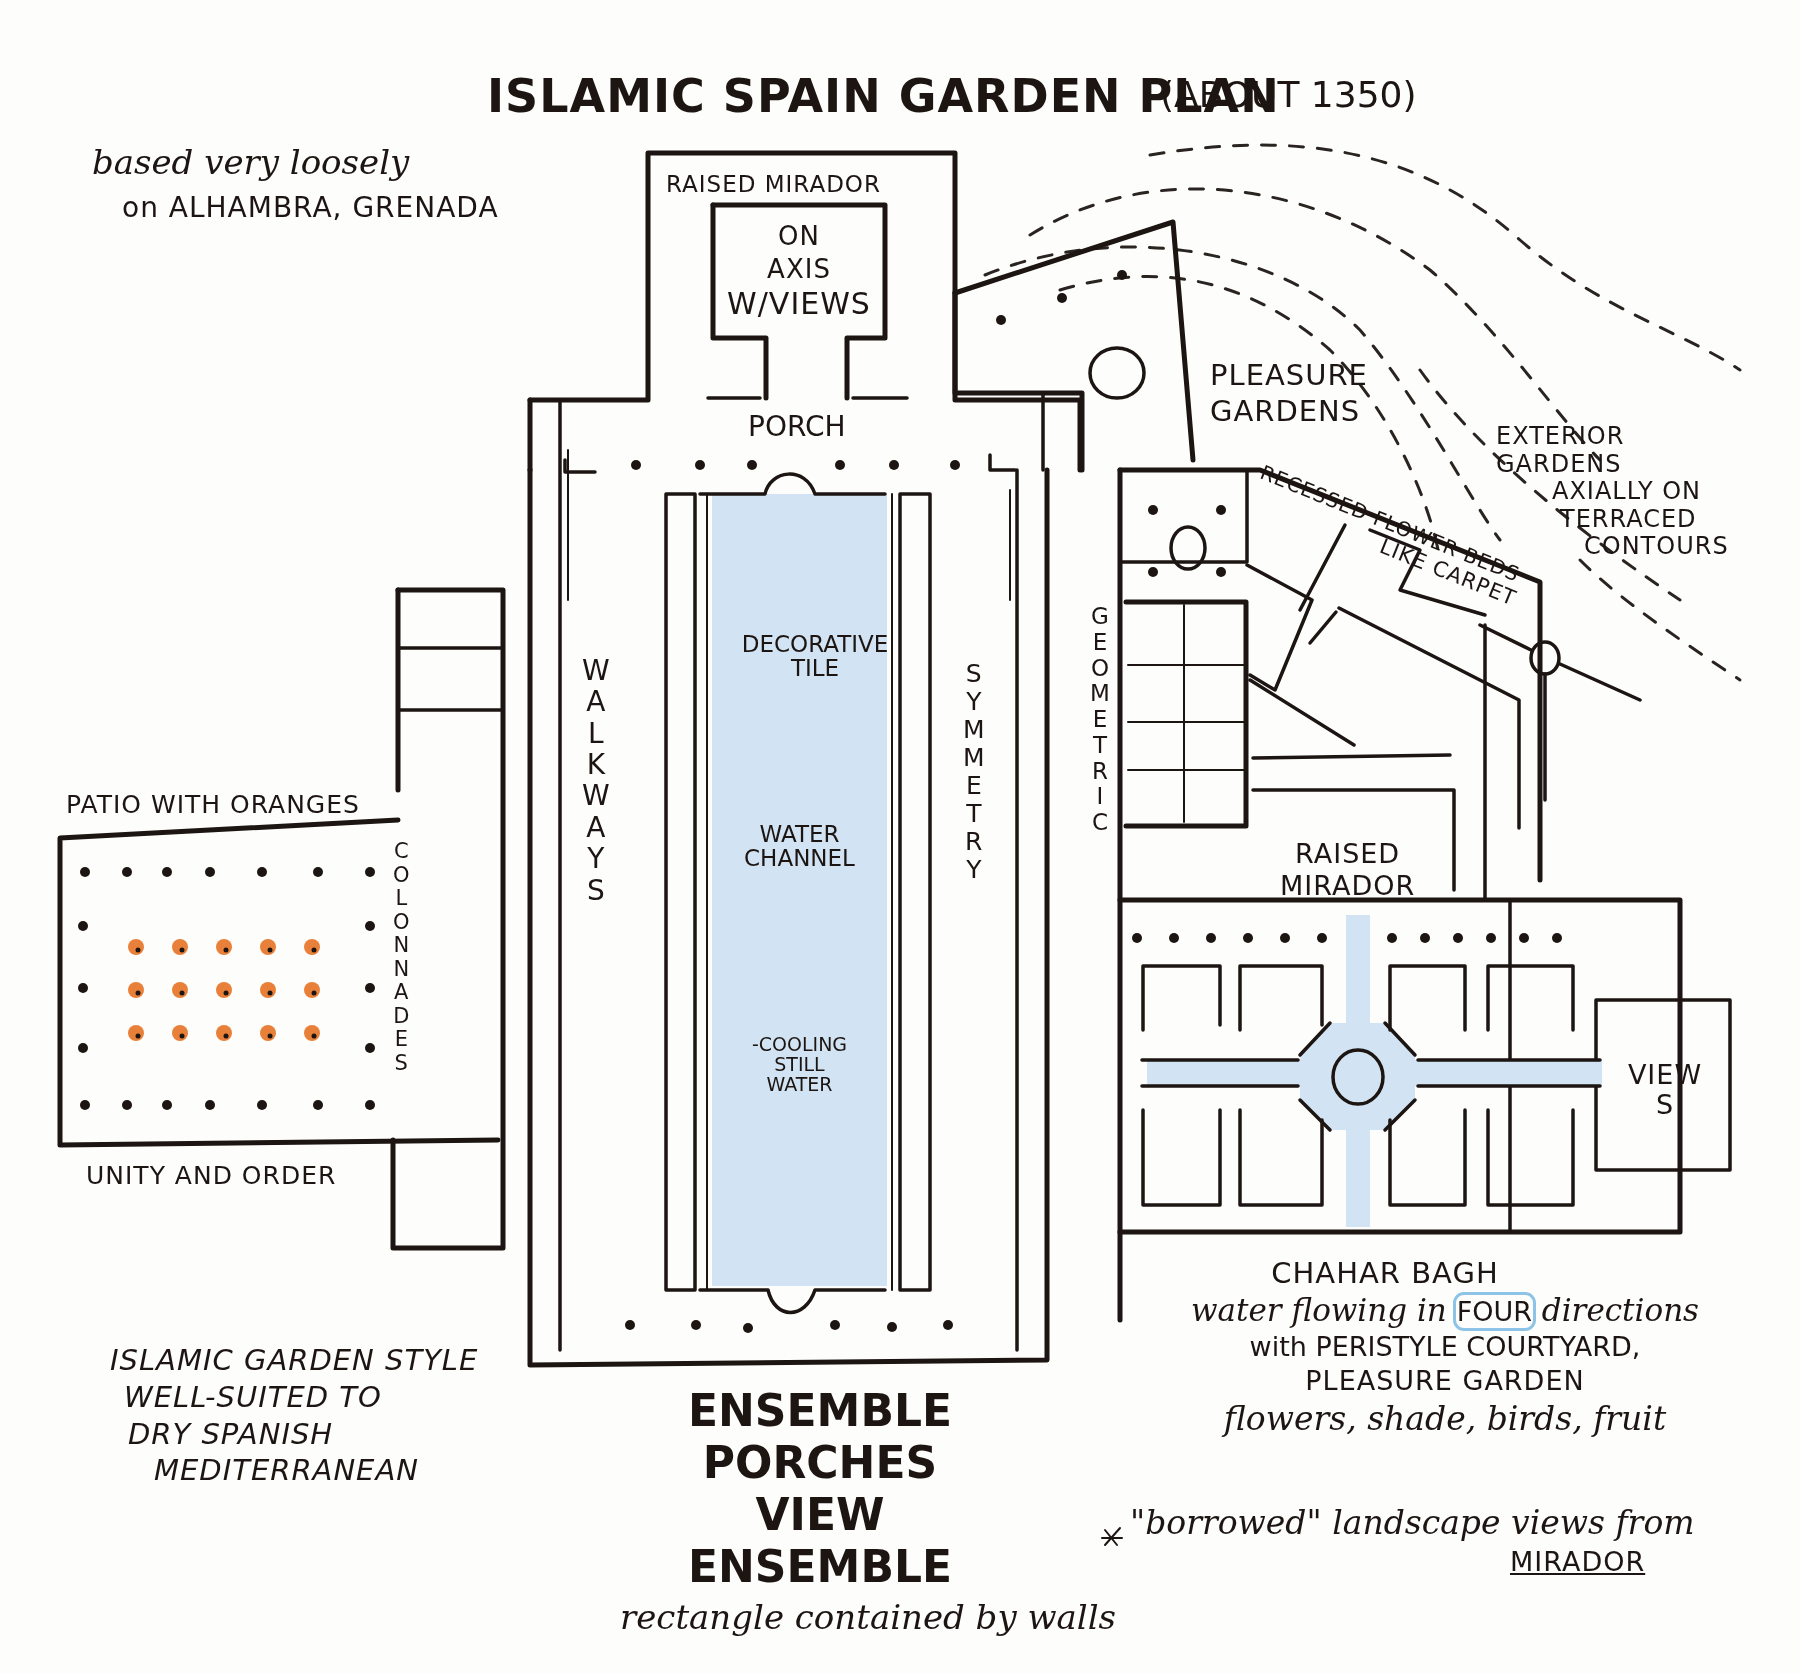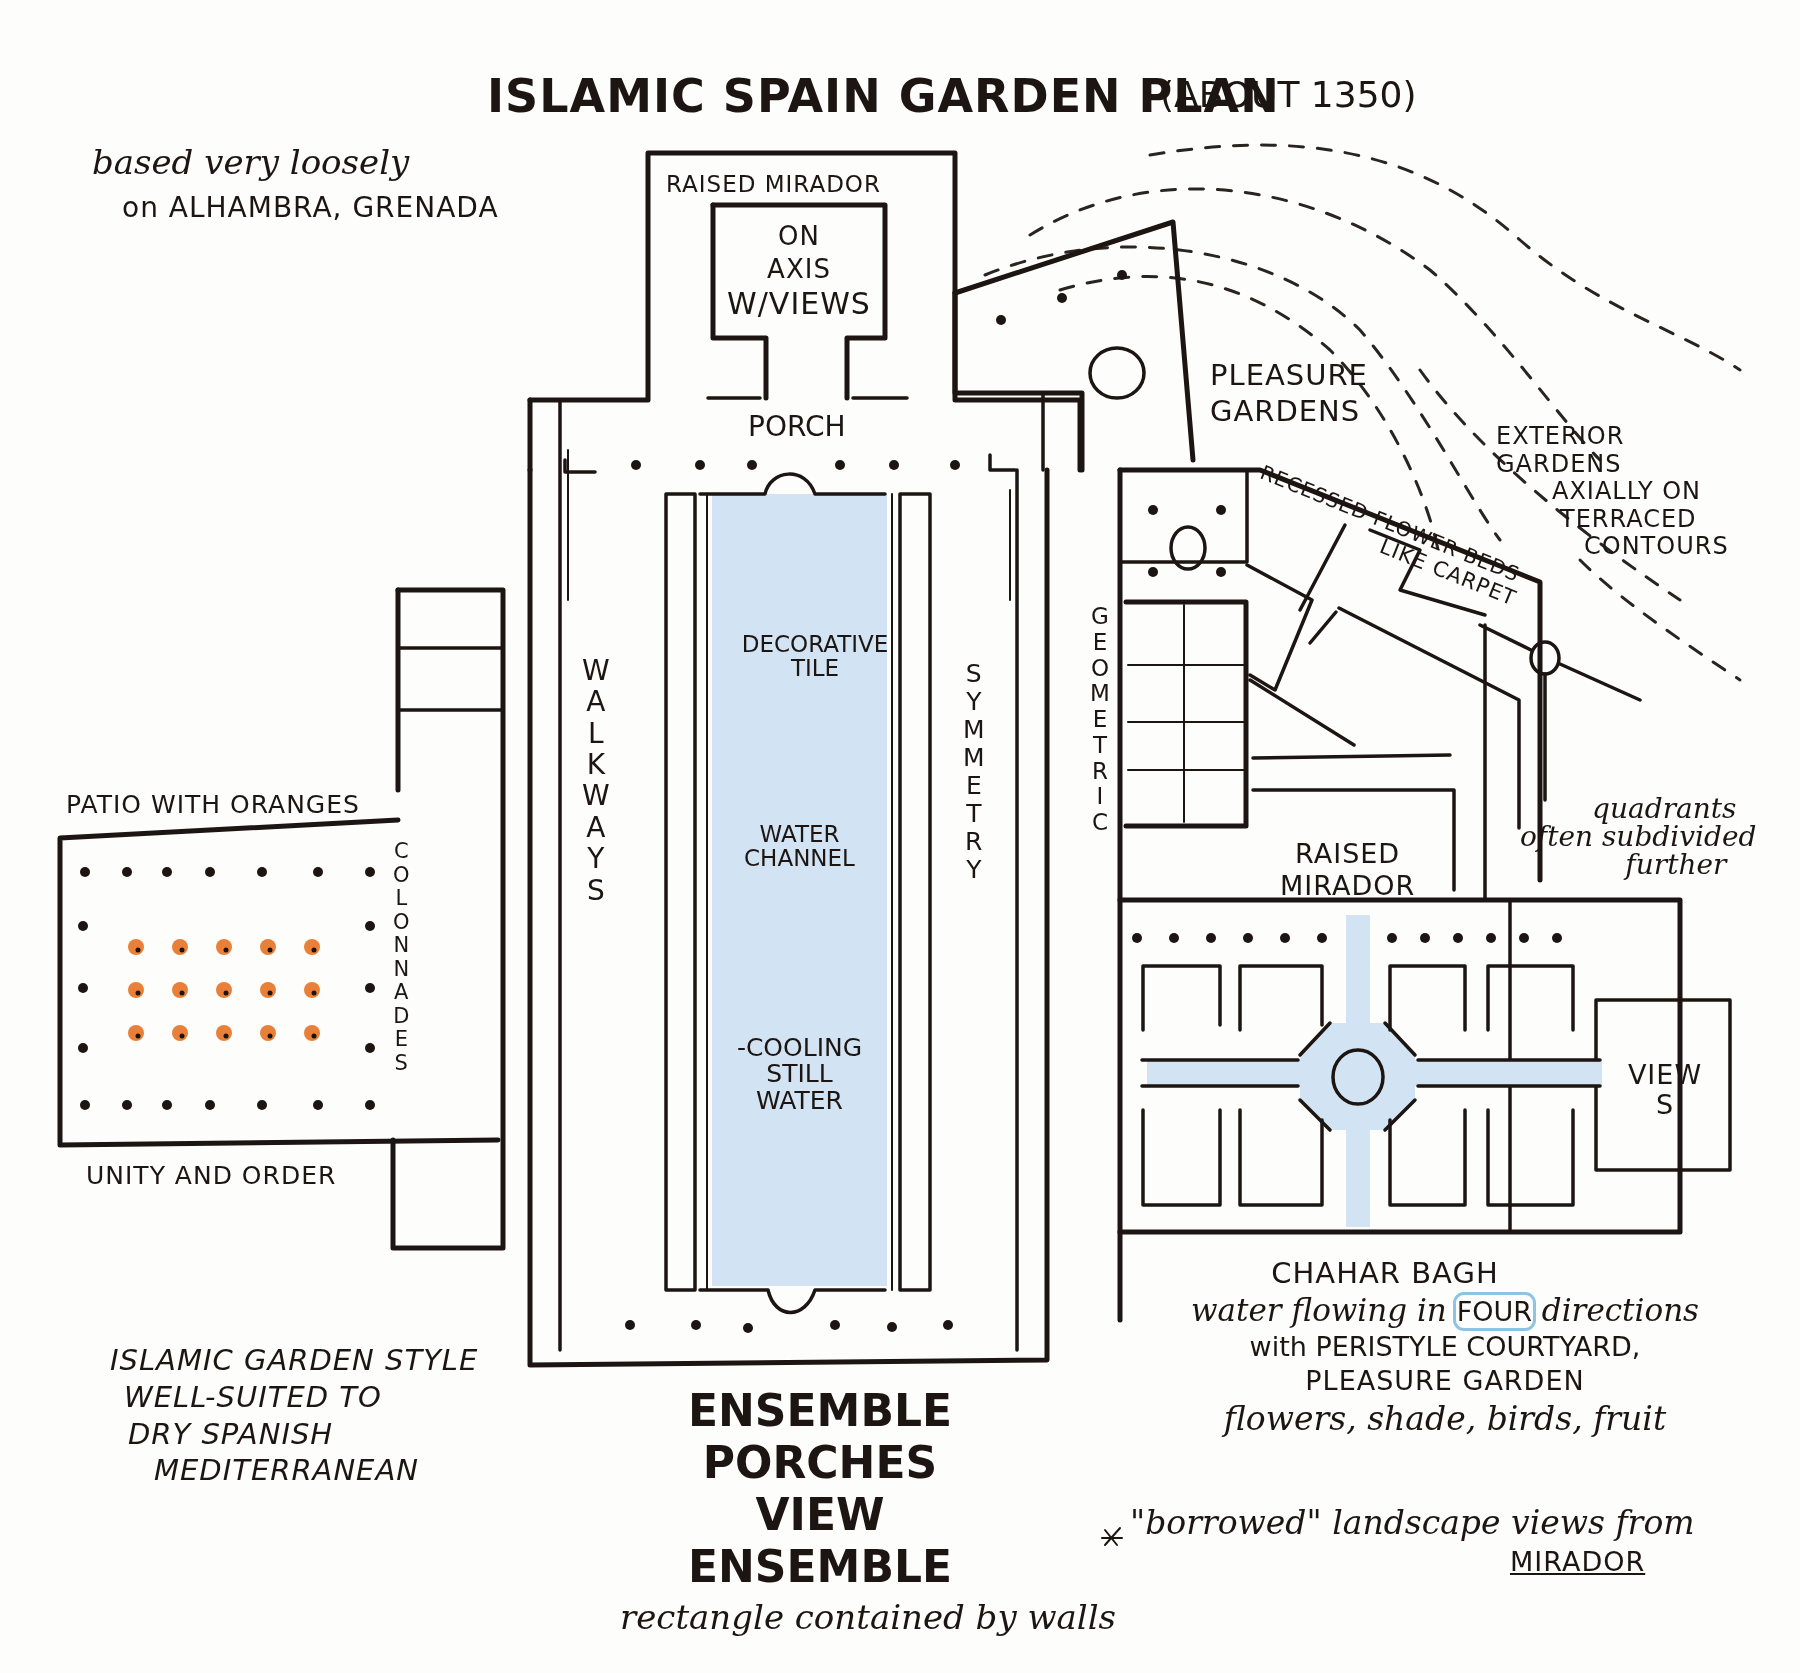--- a/index.html
+++ b/index.html
@@ -255,21 +255,21 @@
     </div>
 
 <div class="lbl center" style="left:712px; top:632px; width:206px; font-size:23px;">
   <div>DECORATIVE</div>
   <div>TILE</div>
 </div>
 <div class="lbl center" style="left:712px; top:822px; width:175px; font-size:23px;">
   <div>WATER</div>
   <div>CHANNEL</div>
 </div>
-<div class="lbl center" style="left:712px; top:1035px; width:175px; font-size:25px;">
+<div class="lbl center" style="left:712px; top:1035px; width:175px; font-size:19px;">
   <div>-COOLING</div>
   <div>STILL</div>
   <div>WATER</div>
 </div>
 
 <div class="lbl caps" style="left:66px; top:792px; font-size:25px;">PATIO WITH ORANGES</div>
 <div class="vert" id="colonnades-vert" style="left:393px; top:840px; font-size:21px;">
       <span>C</span>
       <span>O</span>
       <span>L</span>
@@ -324,25 +324,20 @@
       <span>R</span>
       <span>I</span>
       <span>C</span>
     </div>
 
 <div class="lbl center caps" style="left:1280px; top:838px; font-size:27px; line-height:1.2;">
   <div>RAISED</div>
   <div>MIRADOR</div>
 </div>
 
-<div class="lbl hand" style="left:1520px; top:795px; font-size:28px; line-height:1.0; text-align:right;">
-  <div style="padding-right:20px">quadrants</div>
-  <div>often subdivided</div>
-  <div style="padding-right:30px">further</div>
-</div>
 
 <div class="lbl center caps" style="left:1620px; top:1060px; width:90px; font-size:27px; line-height:1.1;">
   <div>VIEW</div>
   <div>S</div>
 </div>
 
 <div class="lbl center" style="left:1165px; top:1255px; width:560px; font-size:29px; line-height:1.25;">
   <div class="caps" style="padding-right:120px;">CHAHAR  BAGH</div>
   <div class="hand" style="font-size:31px;">
     <span>water flowing in </span><span class="boxed" style="font-style:normal; font-family:'DejaVu Sans', sans-serif; font-size:27px;">FOUR</span><span> directions</span>

